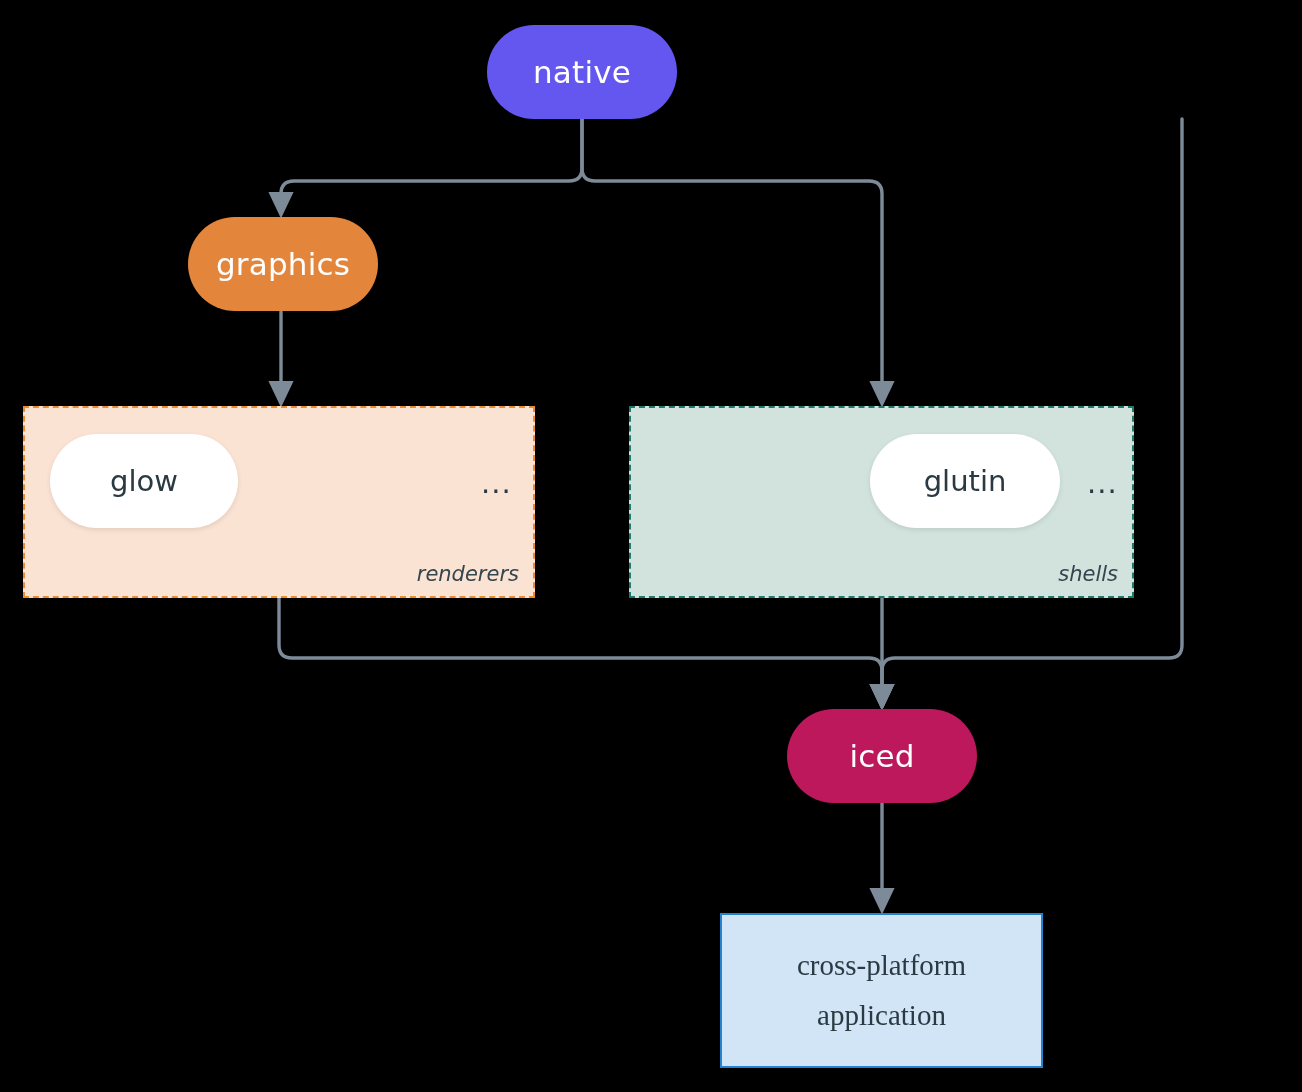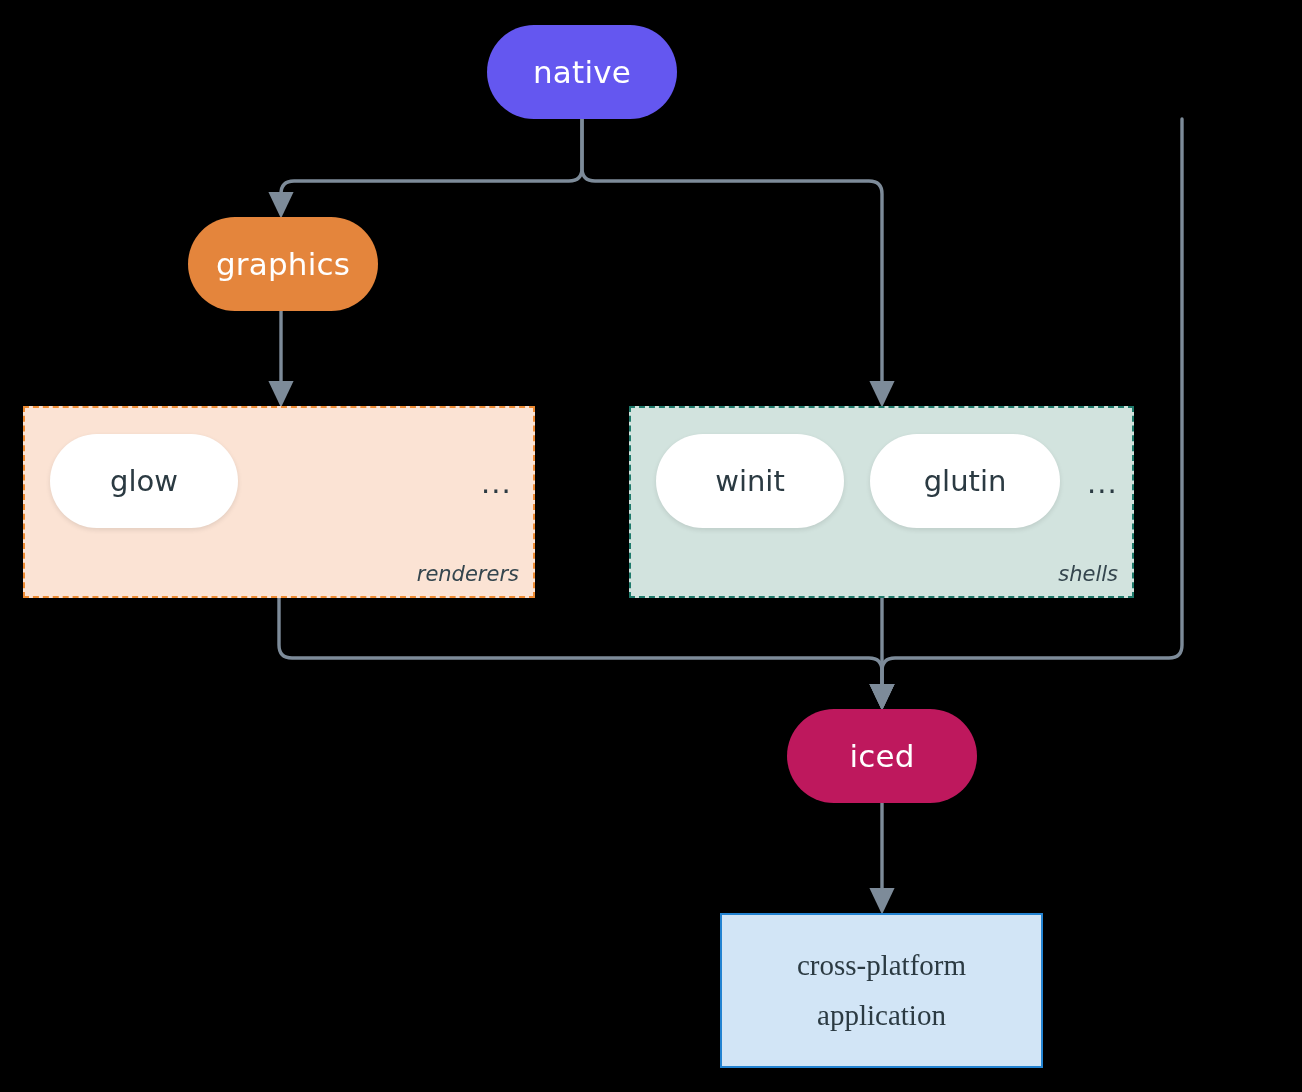--- a/index.html
+++ b/index.html
@@ -162,23 +162,20 @@
     <span class="group-label">renderers</span>
   </div>
   <div class="chip chip-wgpu">
     <span>glow</span>
   </div>
   <span class="ellipsis ellipsis-renderers">...</span>
 
   <div class="group group-shells">
     <span class="group-label">shells</span>
   </div>
-  <div class="chip chip-winit">
-    <span>winit</span>
-  </div>
   <div class="chip chip-glutin">
     <span>glutin</span>
   </div>
   <span class="ellipsis ellipsis-shells">...</span>
 
   <div class="node node-iced">
     <span>iced</span>
   </div>
 
   <div class="box-app">

